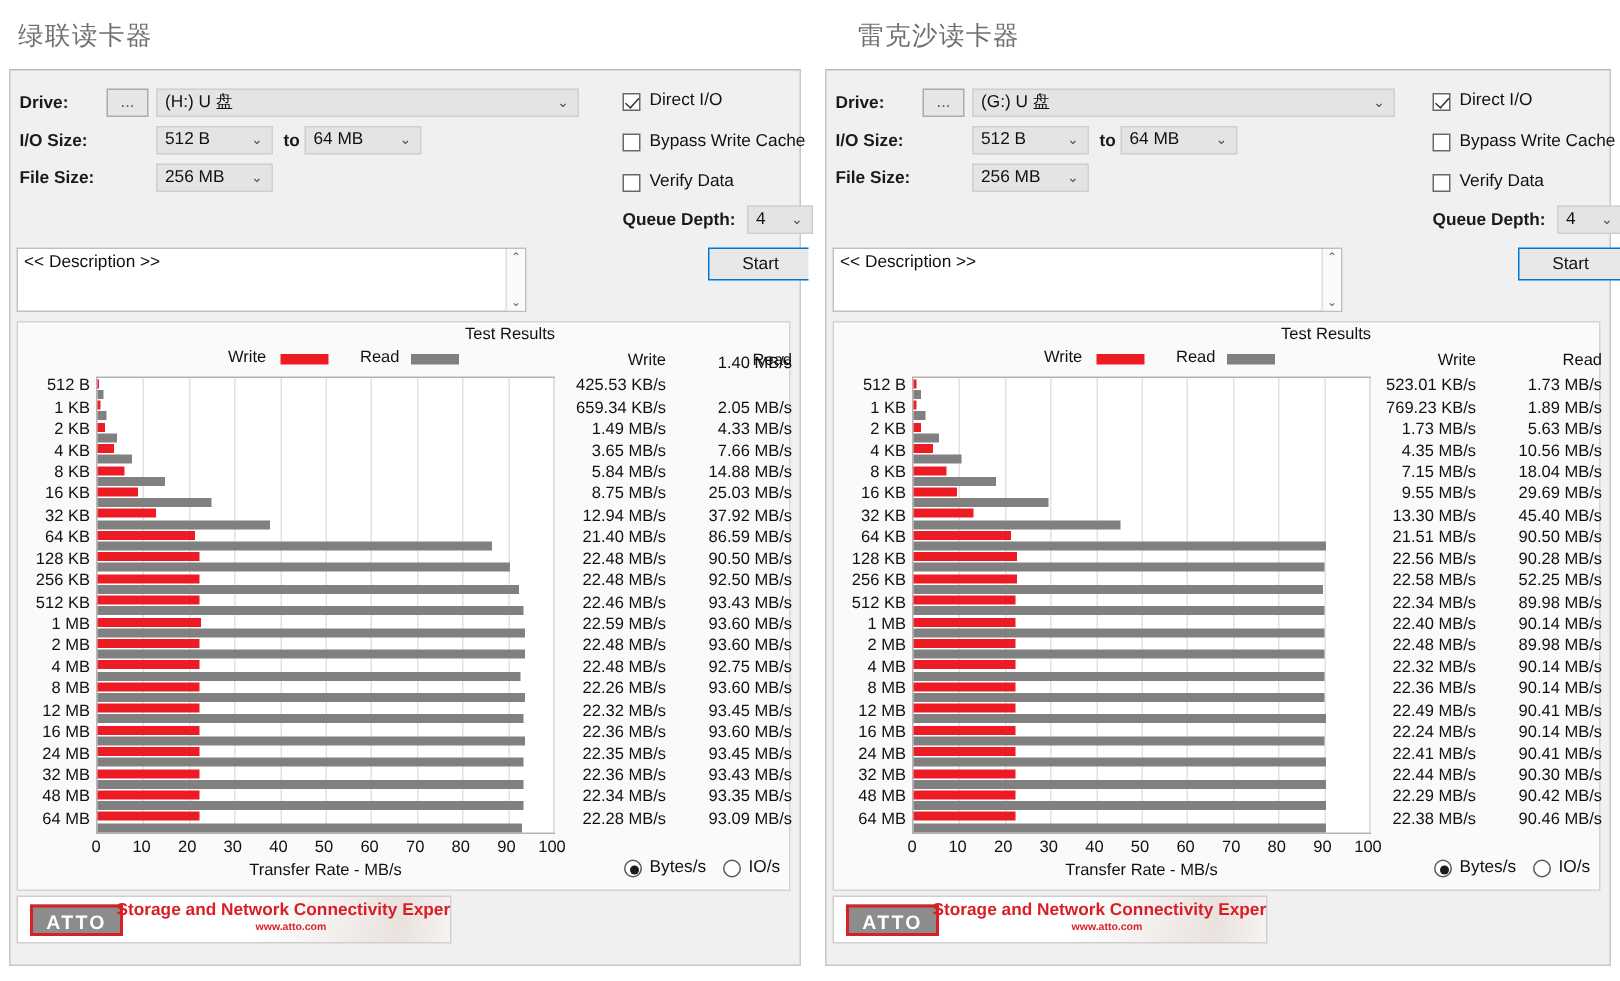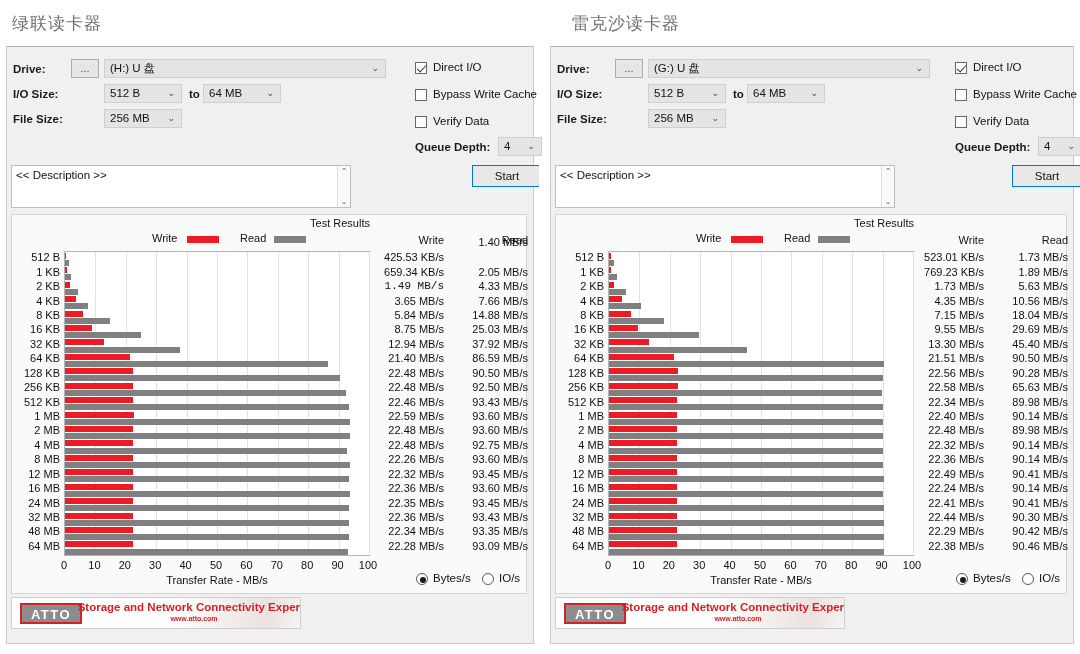--- a/index.html
+++ b/index.html
@@ -403,21 +403,21 @@
             <div class="bar w" style="left: 0px; top: 289.37px; width: 67.73px; height: 6.06px;"></div>
             <div class="bar r" style="left: 0px; top: 296.59px; width: 282.99px; height: 6.06px;"></div>
           </div>
           <div class="ylabel" style="left: 0px; top: 36.21px; width: 48px;">512 B</div>
           <div class="cell" style="left: 352px; top: 36.21px; width: 80px;">425.53 KB/s</div>
           <div class="cell" style="left: 436px; top: 21px; width: 80px;">1.40 MB/s</div>
           <div class="ylabel" style="left: 0px; top: 50.64px; width: 48px;">1 KB</div>
           <div class="cell" style="left: 352px; top: 50.64px; width: 80px;">659.34 KB/s</div>
           <div class="cell" style="left: 436px; top: 50.64px; width: 80px;">2.05 MB/s</div>
           <div class="ylabel" style="left: 0px; top: 65.07px; width: 48px;">2 KB</div>
-          <div class="cell" style="left: 352px; top: 65.07px; width: 80px; font-family: Liberation Mono, monospace;">1.49 MB/s</div>
+          <div class="cell" style="left: 352px; top: 65.07px; width: 80px;">1.49 MB/s</div>
           <div class="cell" style="left: 436px; top: 65.07px; width: 80px;">4.33 MB/s</div>
           <div class="ylabel" style="left: 0px; top: 79.5px; width: 48px;">4 KB</div>
           <div class="cell" style="left: 352px; top: 79.5px; width: 80px;">3.65 MB/s</div>
           <div class="cell" style="left: 436px; top: 79.5px; width: 80px;">7.66 MB/s</div>
           <div class="ylabel" style="left: 0px; top: 93.93px; width: 48px;">8 KB</div>
           <div class="cell" style="left: 352px; top: 93.93px; width: 80px;">5.84 MB/s</div>
           <div class="cell" style="left: 436px; top: 93.93px; width: 80px;">14.88 MB/s</div>
           <div class="ylabel" style="left: 0px; top: 108.36px; width: 48px;">16 KB</div>
           <div class="cell" style="left: 352px; top: 108.36px; width: 80px;">8.75 MB/s</div>
           <div class="cell" style="left: 436px; top: 108.36px; width: 80px;">25.03 MB/s</div>
@@ -618,21 +618,21 @@
           <div class="cell" style="left: 348px; top: 122.79px; width: 80px;">13.30 MB/s</div>
           <div class="cell" style="left: 432px; top: 122.79px; width: 80px;">45.40 MB/s</div>
           <div class="ylabel" style="left: 0px; top: 137.21px; width: 48px;">64 KB</div>
           <div class="cell" style="left: 348px; top: 137.21px; width: 80px;">21.51 MB/s</div>
           <div class="cell" style="left: 432px; top: 137.21px; width: 80px;">90.50 MB/s</div>
           <div class="ylabel" style="left: 0px; top: 151.64px; width: 48px;">128 KB</div>
           <div class="cell" style="left: 348px; top: 151.64px; width: 80px;">22.56 MB/s</div>
           <div class="cell" style="left: 432px; top: 151.64px; width: 80px;">90.28 MB/s</div>
           <div class="ylabel" style="left: 0px; top: 166.07px; width: 48px;">256 KB</div>
           <div class="cell" style="left: 348px; top: 166.07px; width: 80px;">22.58 MB/s</div>
-          <div class="cell" style="left: 432px; top: 166.07px; width: 80px;">65.63 MB/s</div>
+          <div class="cell" style="left: 432px; top: 166.07px; width: 80px;">52.25 MB/s</div>
           <div class="ylabel" style="left: 0px; top: 180.5px; width: 48px;">512 KB</div>
           <div class="cell" style="left: 348px; top: 180.5px; width: 80px;">22.34 MB/s</div>
           <div class="cell" style="left: 432px; top: 180.5px; width: 80px;">89.98 MB/s</div>
           <div class="ylabel" style="left: 0px; top: 194.93px; width: 48px;">1 MB</div>
           <div class="cell" style="left: 348px; top: 194.93px; width: 80px;">22.40 MB/s</div>
           <div class="cell" style="left: 432px; top: 194.93px; width: 80px;">90.14 MB/s</div>
           <div class="ylabel" style="left: 0px; top: 209.36px; width: 48px;">2 MB</div>
           <div class="cell" style="left: 348px; top: 209.36px; width: 80px;">22.48 MB/s</div>
           <div class="cell" style="left: 432px; top: 209.36px; width: 80px;">89.98 MB/s</div>
           <div class="ylabel" style="left: 0px; top: 223.79px; width: 48px;">4 MB</div>

